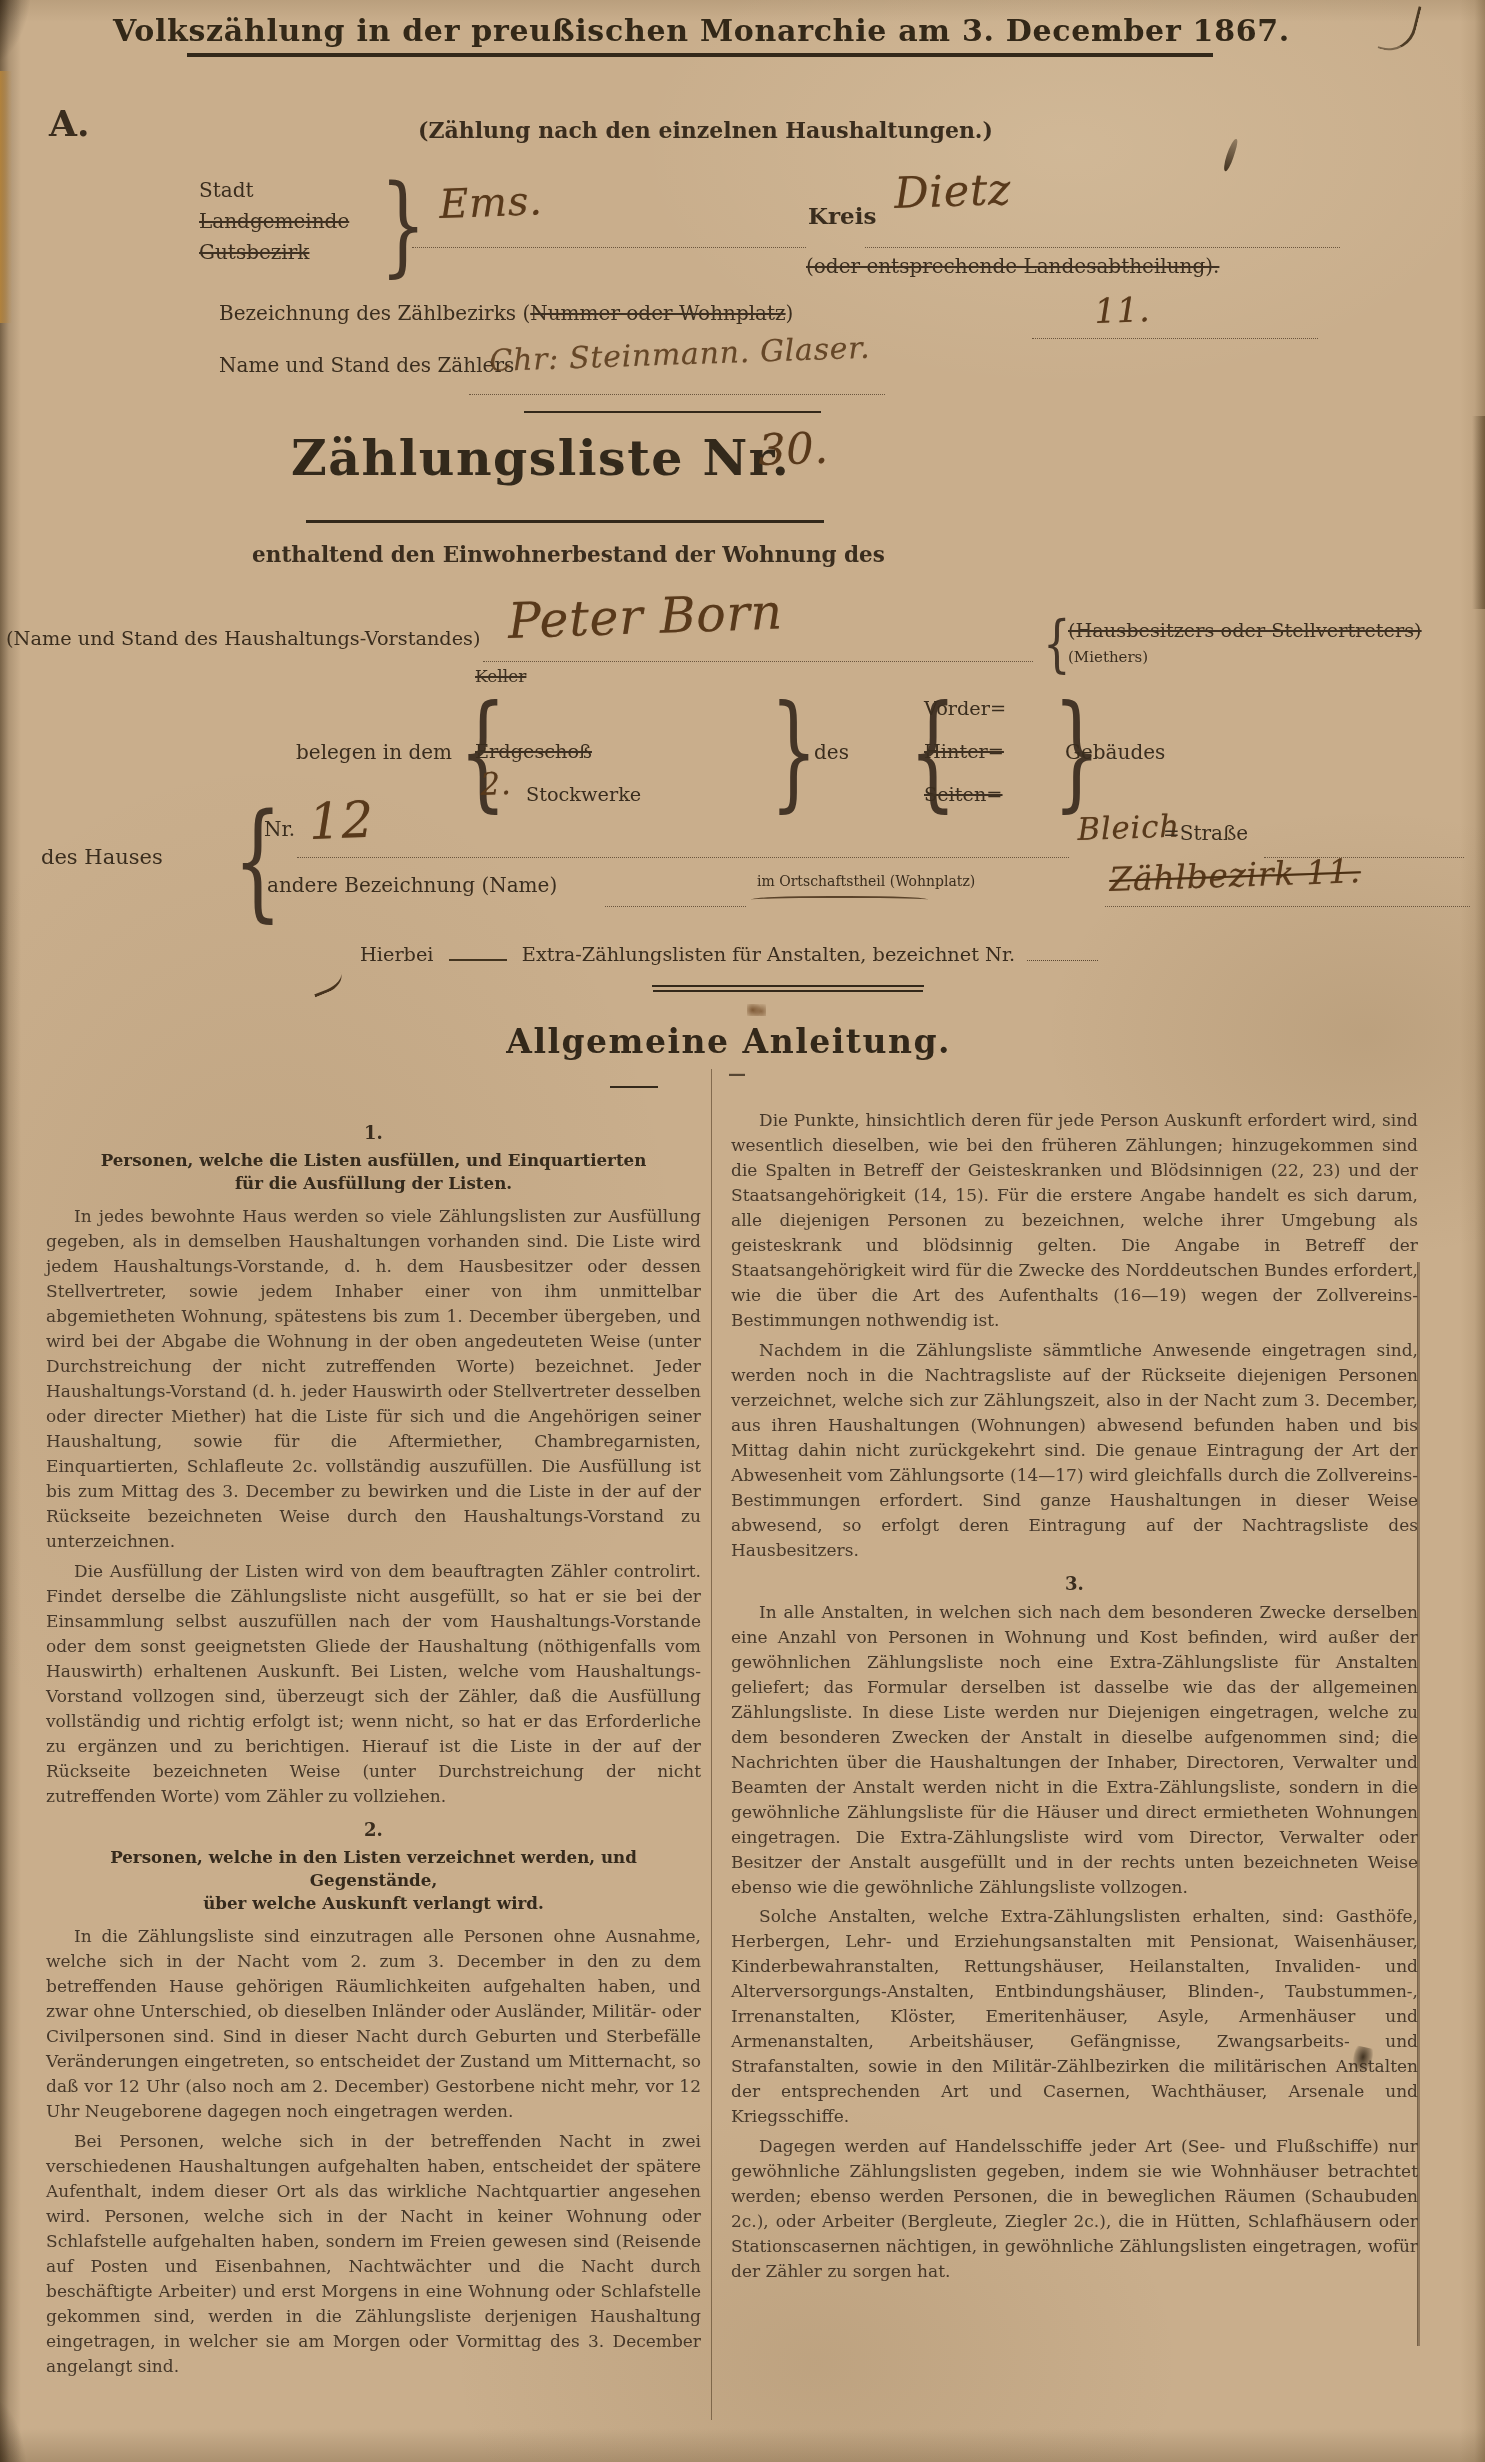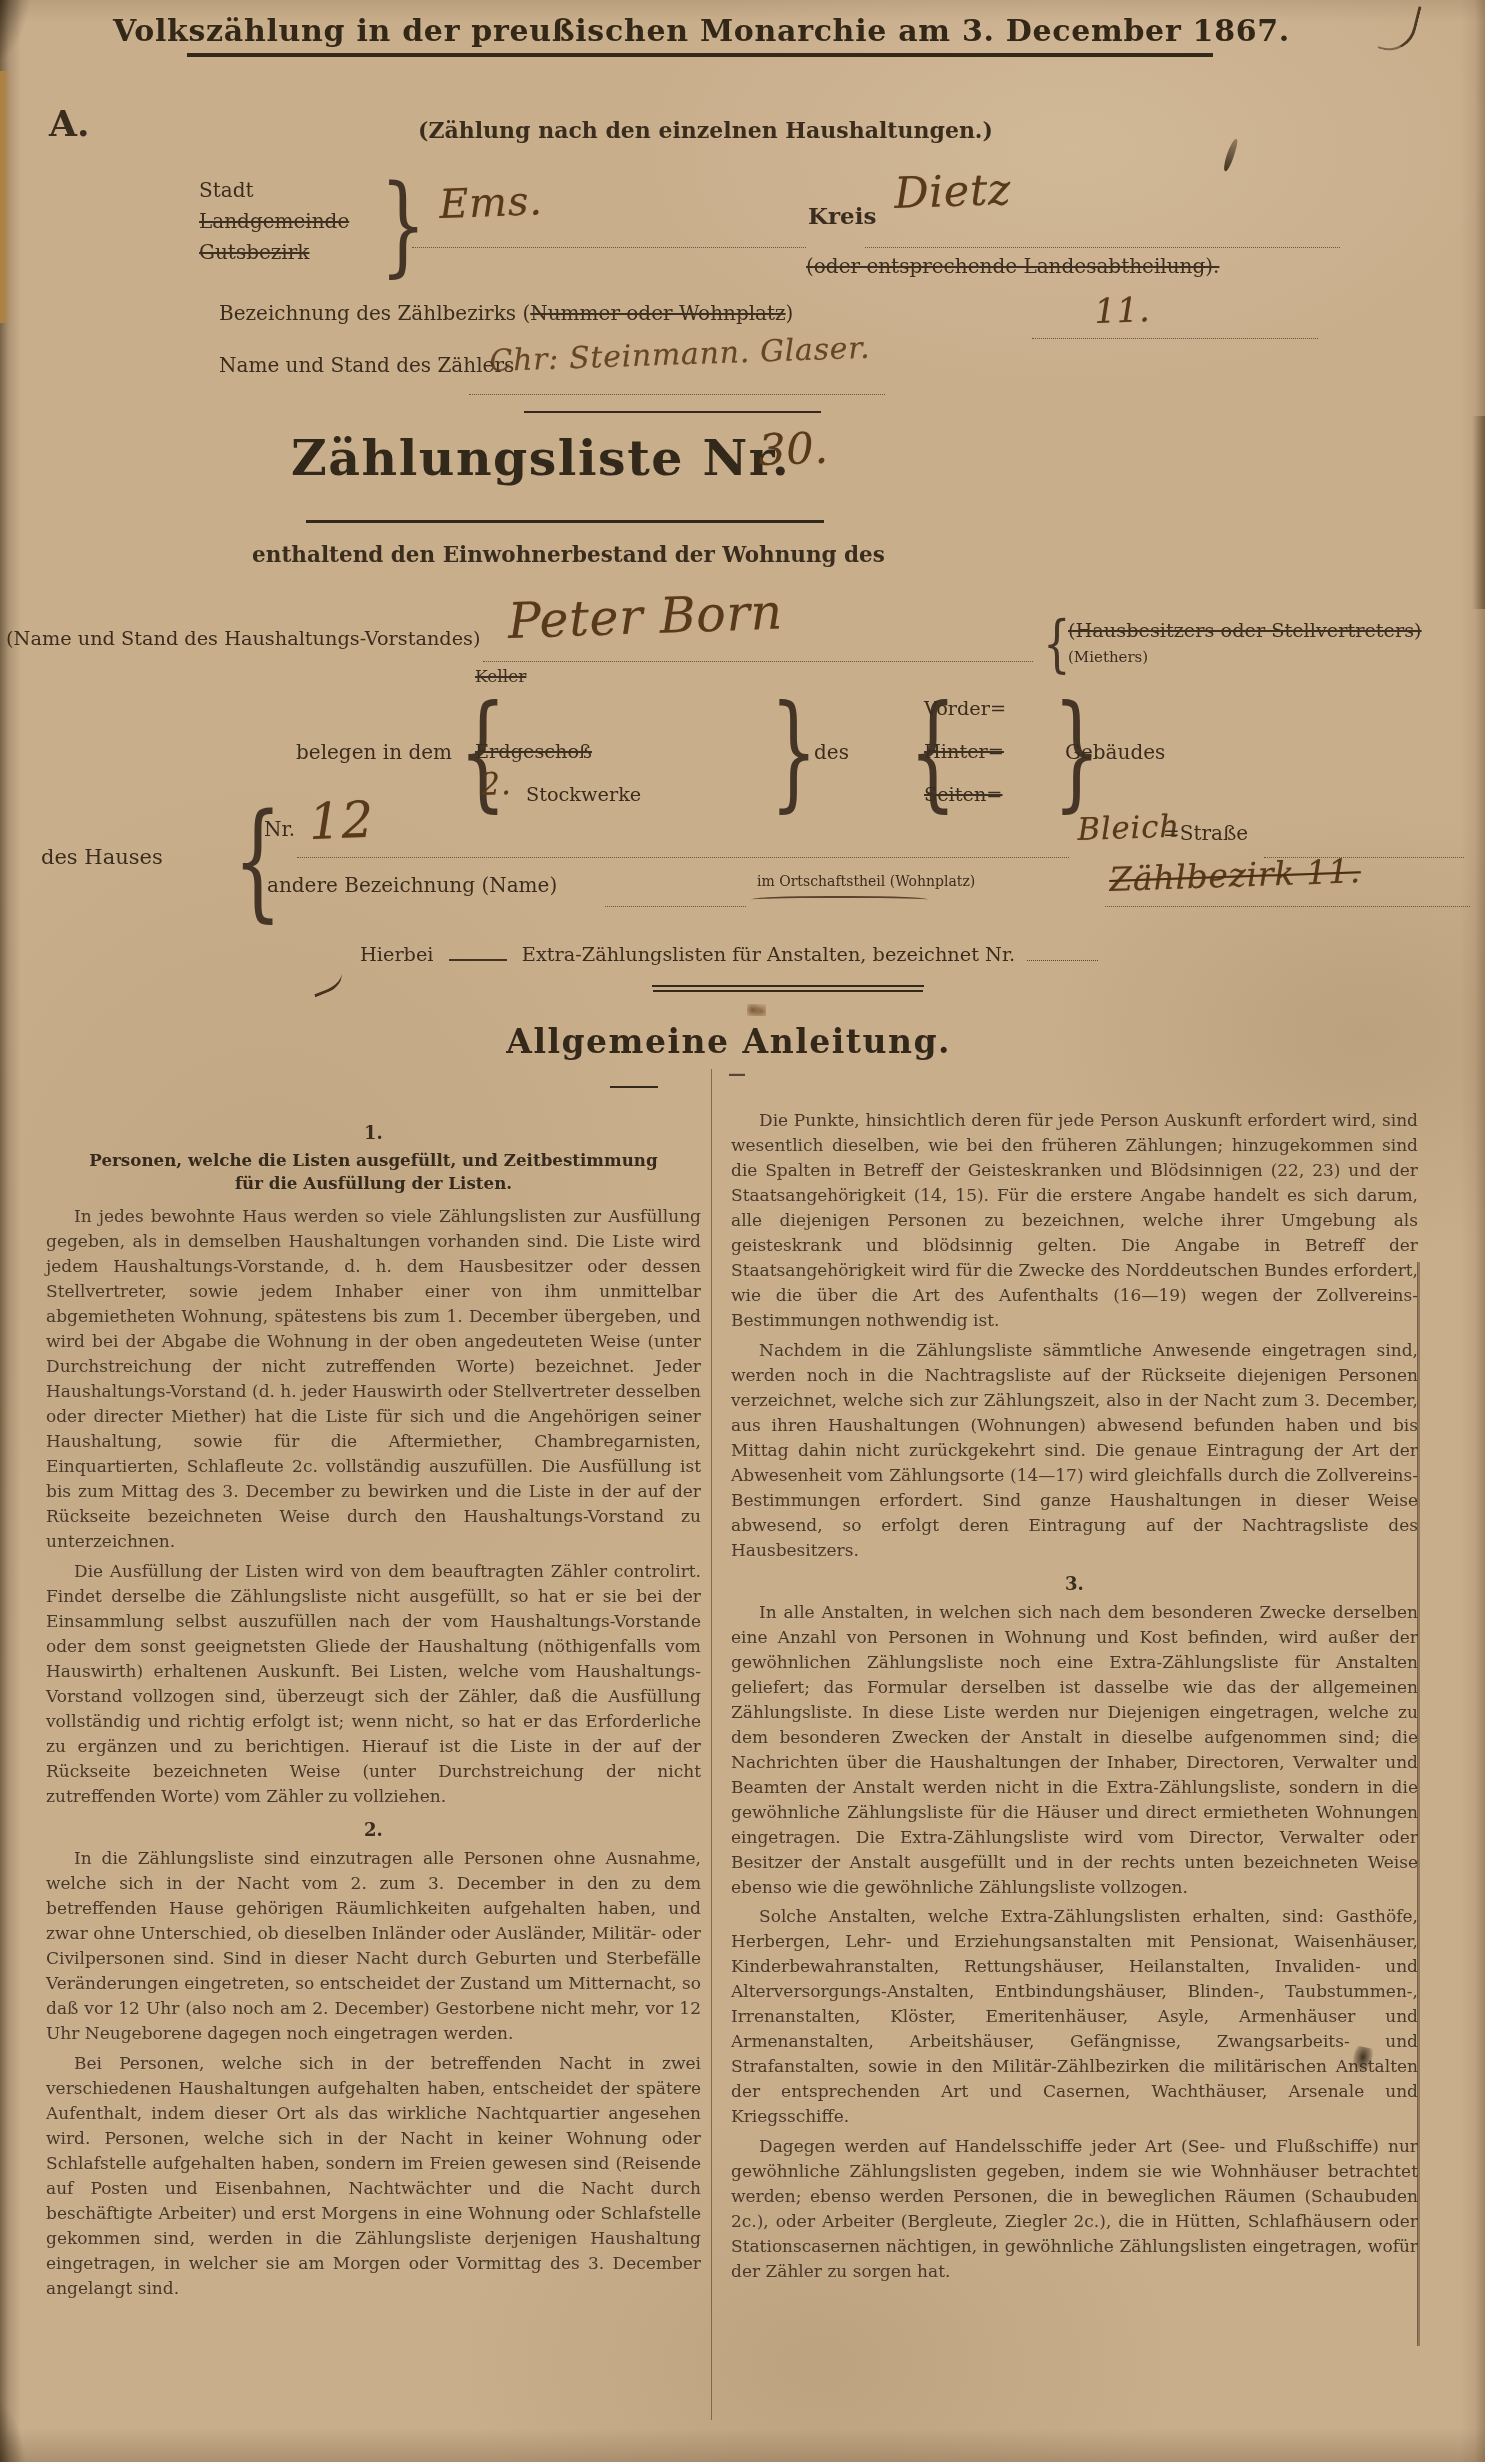--- a/index.html
+++ b/index.html
@@ -135,25 +135,27 @@
 
   <div class="abs fr b" style="left:312px;top:1022px;width:639px;text-align:right;font-size:33px;letter-spacing:1.5px;color:#33281a;">Allgemeine Anleitung.</div>
   <div class="rule" style="left:610px;top:1086px;width:48px;height:2.2px;"></div>
 
   <div style="position:absolute;left:711px;top:1069px;width:0.7px;height:1351px;background:rgba(72,52,30,.55);"></div>
   <div style="position:absolute;left:1417px;top:1262px;width:1.5px;height:1084px;background:rgba(60,42,22,.4);border-left:0.7px solid rgba(60,42,22,.3);"></div>
   <div class="abs fr" style="left:728px;top:1063px;font-size:18px;font-weight:bold;opacity:.8;">—</div>
 
   <div class="abs col" style="left:46px;top:1112px;width:655px;">
     <div class="sec-no">1.</div>
-    <div class="sec-h">Personen, welche die Listen ausgefüllt, und Zeitbestimmung
+    <div class="sec-h">Personen, welche die Listen ausfüllen, und Einquartierten
 für die Ausfüllung der Listen.</div>
     <p>In jedes bewohnte Haus werden so viele Zählungslisten zur Ausfüllung gegeben, als in demselben Haushaltungen vorhanden sind. Die Liste wird jedem Haushaltungs-Vorstande, d. h. dem Hausbesitzer oder dessen Stellvertreter, sowie jedem Inhaber einer von ihm unmittelbar abgemietheten Wohnung, spätestens bis zum 1. December übergeben, und wird bei der Abgabe die Wohnung in der oben angedeuteten Weise (unter Durchstreichung der nicht zutreffenden Worte) bezeichnet. Jeder Haushaltungs-Vorstand (d. h. jeder Hauswirth oder Stellvertreter desselben oder directer Miether) hat die Liste für sich und die Angehörigen seiner Haushaltung, sowie für die Aftermiether, Chambregarnisten, Einquartierten, Schlafleute 2c. vollständig auszufüllen. Die Ausfüllung ist bis zum Mittag des 3. December zu bewirken und die Liste in der auf der Rückseite bezeichneten Weise durch den Haushaltungs-Vorstand zu unterzeichnen.</p>
     <p>Die Ausfüllung der Listen wird von dem beauftragten Zähler controlirt. Findet derselbe die Zählungsliste nicht ausgefüllt, so hat er sie bei der Einsammlung selbst auszufüllen nach der vom Haushaltungs-Vorstande oder dem sonst geeignetsten Gliede der Haushaltung (nöthigenfalls vom Hauswirth) erhaltenen Auskunft. Bei Listen, welche vom Haushaltungs-Vorstand vollzogen sind, überzeugt sich der Zähler, daß die Ausfüllung vollständig und richtig erfolgt ist; wenn nicht, so hat er das Erforderliche zu ergänzen und zu berichtigen. Hierauf ist die Liste in der auf der Rückseite bezeichneten Weise (unter Durchstreichung der nicht zutreffenden Worte) vom Zähler zu vollziehen.</p>
     <div class="sec-no">2.</div>
+    <div class="sec-h">Personen, welche in den Listen verzeichnet werden, und Gegenstände,
+über welche Auskunft verlangt wird.</div>
     <p>In die Zählungsliste sind einzutragen alle Personen ohne Ausnahme, welche sich in der Nacht vom 2. zum 3. December in den zu dem betreffenden Hause gehörigen Räumlichkeiten aufgehalten haben, und zwar ohne Unterschied, ob dieselben Inländer oder Ausländer, Militär- oder Civilpersonen sind. Sind in dieser Nacht durch Geburten und Sterbefälle Veränderungen eingetreten, so entscheidet der Zustand um Mitternacht, so daß vor 12 Uhr (also noch am 2. December) Gestorbene nicht mehr, vor 12 Uhr Neugeborene dagegen noch eingetragen werden.</p>
     <p>Bei Personen, welche sich in der betreffenden Nacht in zwei verschiedenen Haushaltungen aufgehalten haben, entscheidet der spätere Aufenthalt, indem dieser Ort als das wirkliche Nachtquartier angesehen wird. Personen, welche sich in der Nacht in keiner Wohnung oder Schlafstelle aufgehalten haben, sondern im Freien gewesen sind (Reisende auf Posten und Eisenbahnen, Nachtwächter und die Nacht durch beschäftigte Arbeiter) und erst Morgens in eine Wohnung oder Schlafstelle gekommen sind, werden in die Zählungsliste derjenigen Haushaltung eingetragen, in welcher sie am Morgen oder Vormittag des 3. December angelangt sind.</p>
   </div>
 
   <div class="abs col" style="left:731px;top:1108px;width:687px;">
     <p>Die Punkte, hinsichtlich deren für jede Person Auskunft erfordert wird, sind wesentlich dieselben, wie bei den früheren Zählungen; hinzugekommen sind die Spalten in Betreff der Geisteskranken und Blödsinnigen (22, 23) und der Staatsangehörigkeit (14, 15). Für die erstere Angabe handelt es sich darum, alle diejenigen Personen zu bezeichnen, welche ihrer Umgebung als geisteskrank und blödsinnig gelten. Die Angabe in Betreff der Staatsangehörigkeit wird für die Zwecke des Norddeutschen Bundes erfordert, wie die über die Art des Aufenthalts (16—19) wegen der Zollvereins-Bestimmungen nothwendig ist.</p>
     <p>Nachdem in die Zählungsliste sämmtliche Anwesende eingetragen sind, werden noch in die Nachtragsliste auf der Rückseite diejenigen Personen verzeichnet, welche sich zur Zählungszeit, also in der Nacht zum 3. December, aus ihren Haushaltungen (Wohnungen) abwesend befunden haben und bis Mittag dahin nicht zurückgekehrt sind. Die genaue Eintragung der Art der Abwesenheit vom Zählungsorte (14—17) wird gleichfalls durch die Zollvereins-Bestimmungen erfordert. Sind ganze Haushaltungen in dieser Weise abwesend, so erfolgt deren Eintragung auf der Nachtragsliste des Hausbesitzers.</p>
     <div class="sec-no">3.</div>
     <p>In alle Anstalten, in welchen sich nach dem besonderen Zwecke derselben eine Anzahl von Personen in Wohnung und Kost befinden, wird außer der gewöhnlichen Zählungsliste noch eine Extra-Zählungsliste für Anstalten geliefert; das Formular derselben ist dasselbe wie das der allgemeinen Zählungsliste. In diese Liste werden nur Diejenigen eingetragen, welche zu dem besonderen Zwecken der Anstalt in dieselbe aufgenommen sind; die Nachrichten über die Haushaltungen der Inhaber, Directoren, Verwalter und Beamten der Anstalt werden nicht in die Extra-Zählungsliste, sondern in die gewöhnliche Zählungsliste für die Häuser und direct ermietheten Wohnungen eingetragen. Die Extra-Zählungsliste wird vom Director, Verwalter oder Besitzer der Anstalt ausgefüllt und in der rechts unten bezeichneten Weise ebenso wie die gewöhnliche Zählungsliste vollzogen.</p>
     <p>Solche Anstalten, welche Extra-Zählungslisten erhalten, sind: Gasthöfe, Herbergen, Lehr- und Erziehungsanstalten mit Pensionat, Waisenhäuser, Kinderbewahranstalten, Rettungshäuser, Heilanstalten, Invaliden- und Alterversorgungs-Anstalten, Entbindungshäuser, Blinden-, Taubstummen-, Irrenanstalten, Klöster, Emeritenhäuser, Asyle, Armenhäuser und Armenanstalten, Arbeitshäuser, Gefängnisse, Zwangsarbeits- und Strafanstalten, sowie in den Militär-Zählbezirken die militärischen Anstalten der entsprechenden Art und Casernen, Wachthäuser, Arsenale und Kriegsschiffe.</p>

